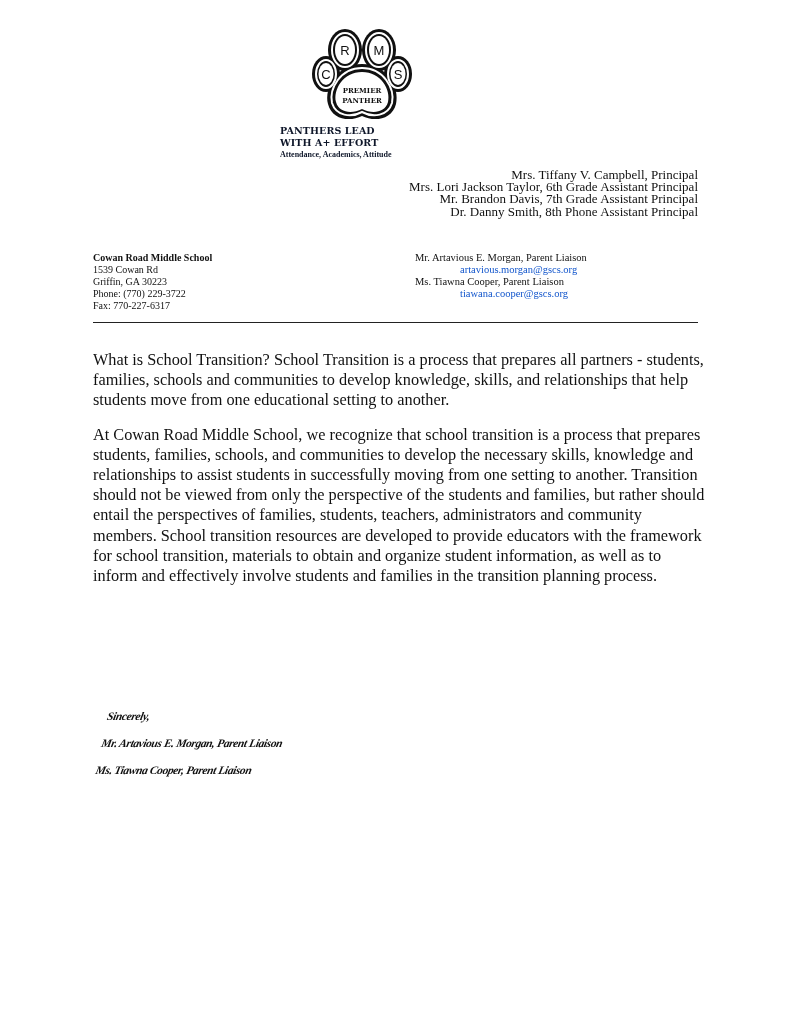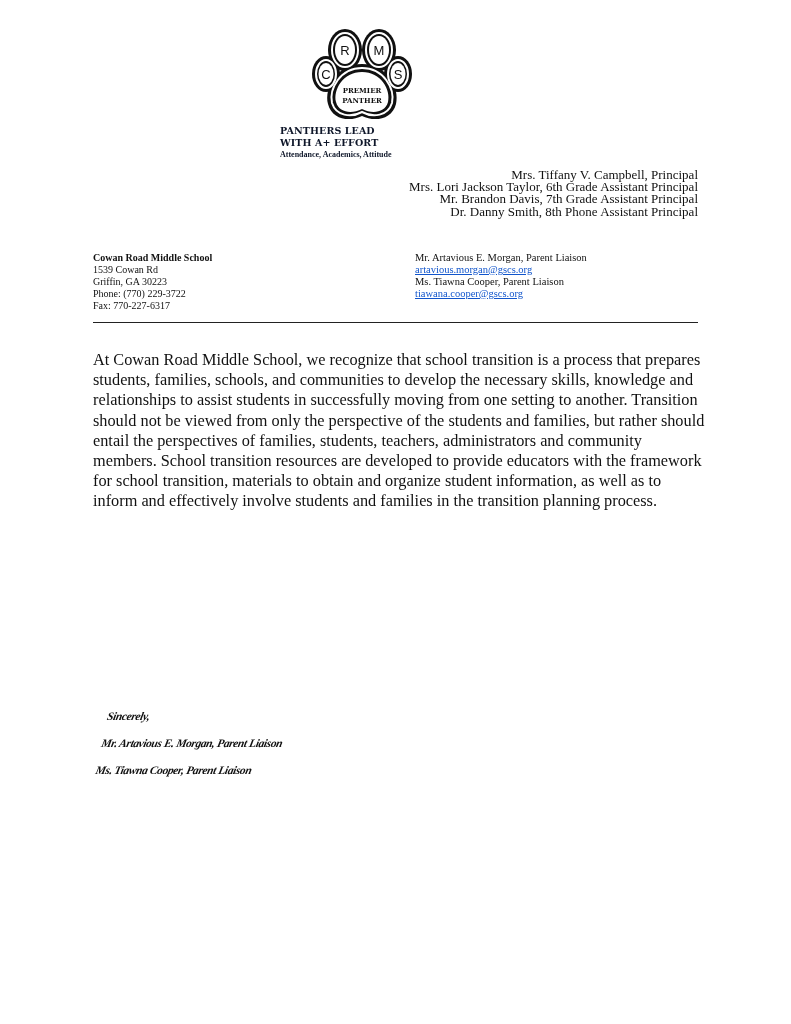--- a/index.html
+++ b/index.html
@@ -68,21 +68,21 @@
       position: absolute;
       left: 415px;
       top: 252px;
       font-family: "Liberation Serif", serif;
       font-size: 10.5px;
       line-height: 11.9px;
       color: #111;
     }
     .liaison-block a {
       color: #1155cc;
-      text-decoration: underline;
+      margin-left: 45px;
     }
     .rule {
       position: absolute;
       left: 93px;
       top: 322px;
       width: 605px;
       height: 0;
       border-top: 1.6px solid #222;
     }
     .body-text {
@@ -185,20 +185,21 @@
 <div class="liaison-block">
   <div>Mr. Artavious E. Morgan, Parent Liaison</div>
   <div><a title="artavious.morgan@gscs.org">artavious.morgan@gscs.org</a></div>
   <div>Ms. Tiawna Cooper, Parent Liaison</div>
   <div><a title="tiawana.cooper@gscs.org">tiawana.cooper@gscs.org</a></div>
 </div>
 
 <div class="rule"></div>
 
 <div class="body-text">
+  <p>What is School Transition? School Transition is a process that prepares all partners - students, families, schools and communities to develop knowledge, skills, and relationships that help students move from one educational setting to another.</p>
   <p class="p2">At Cowan Road Middle School, we recognize that school transition is a process that prepares students, families, schools, and communities to develop the necessary skills, knowledge and relationships to assist students in successfully moving from one setting to another. Transition should not be viewed from only the perspective of the students and families, but rather should entail the perspectives of families, students, teachers, administrators and community members. School transition resources are developed to provide educators with the framework for school transition, materials to obtain and organize student information, as well as to inform and effectively involve students and families in the transition planning process.</p>
 </div>
 
 <div class="signature">
   <div>Sincerely,</div>
   <div>Mr. Artavious E. Morgan, Parent Liaison</div>
   <div>Ms. Tiawna Cooper, Parent Liaison</div>
 </div>
 
 </body></html>

